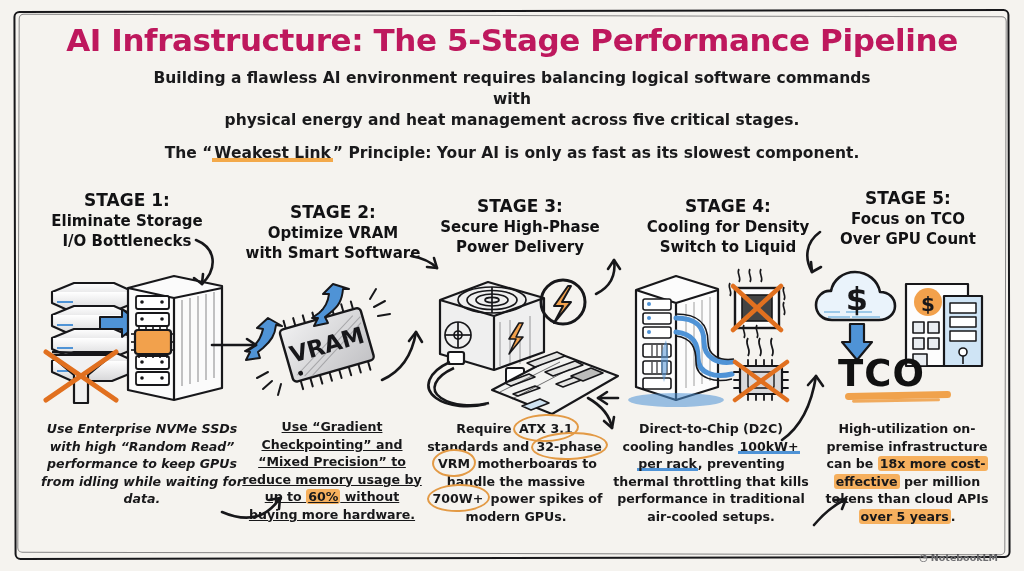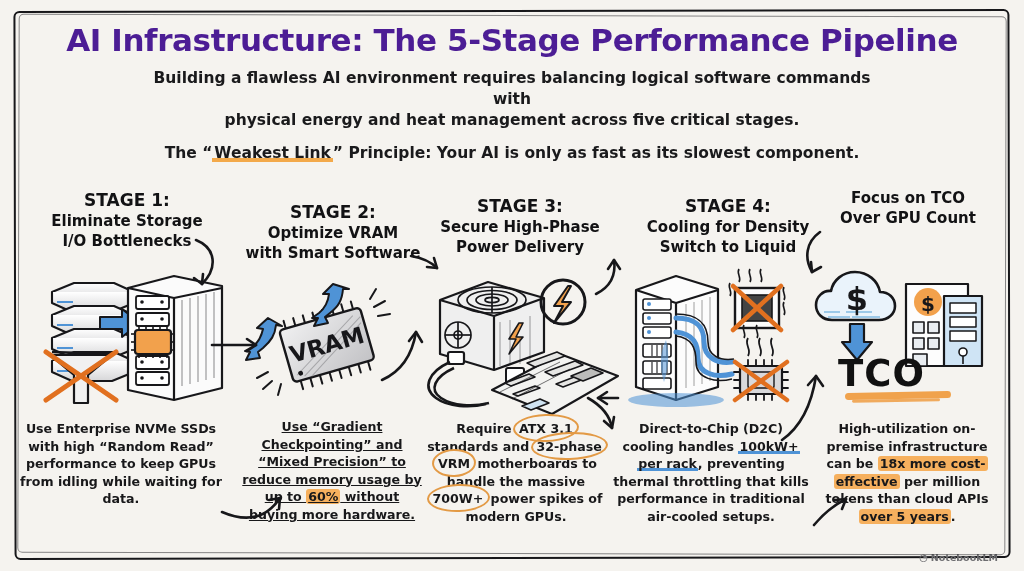--- a/index.html
+++ b/index.html
@@ -19,21 +19,21 @@
     content:"";position:absolute;left:18px;top:15px;right:18px;bottom:17px;
     border:1.2px solid #2a2a2e;border-radius:5px;opacity:.55;
     transform:rotate(0.15deg);
   }
   .layer{position:absolute;left:0;top:0;width:1024px;height:571px;}
   svg.layer{pointer-events:none;}
 
   
   .title{
     position:absolute;left:0;right:0;top:22px;text-align:center;
-    font-size:31px;font-weight:700;letter-spacing:-0.4px;color:#4c1d95;
+    font-size:31px;font-weight:700;letter-spacing:-0.4px;color:#be185d;
   }
   .sub{
     position:absolute;left:145px;width:734px;top:68px;text-align:center;
     font-size:15.5px;line-height:21px;font-weight:600;color:#1a1a1c;
   }
   .principle{
     position:absolute;left:145px;width:734px;top:144px;text-align:center;
     font-size:15.5px;font-weight:600;color:#1a1a1c;
   }
   .hl-underline{
@@ -120,20 +120,21 @@
     <div class="stage-sub">Power Delivery</div>
   </div>
 
   <div class="stage" style="left:630px;top:196px;width:196px;">
     <div class="stage-title">STAGE 4:</div>
     <div class="stage-sub">Cooling for Density</div>
     <div class="stage-sub">Switch to Liquid</div>
   </div>
 
   <div class="stage" style="left:818px;top:188px;width:180px;">
+    <div class="stage-title">STAGE 5:</div>
     <div class="stage-sub">Focus on TCO</div>
     <div class="stage-sub">Over GPU Count</div>
   </div>
 
   <svg class="layer" viewBox="0 0 1024 571">
     <defs>
       <linearGradient id="metal" x1="0" y1="0" x2="0" y2="1">
         <stop offset="0" stop-color="#ffffff"></stop>
           <stop offset="1" stop-color="#d6d6d8"></stop>
       </linearGradient>
@@ -523,21 +524,21 @@
 
       <path d="M618 398 l-20 0"></path>
       <path d="M598 398 l9 -6 m-9 6 l9 6"></path>
     </g>
   </svg>
 
   <div class="tco-word">TCO</div>
   <div class="tco-ul"></div>
   <div class="tco-ul2"></div>
 
-  <div class="caption" style="left:15px;top:420px;width:212px;"><span>Use Enterprise NVMe SSDs with high “Random Read” performance to keep GPUs from idling while waiting for data.</span></div>
+  <div class="caption" style="left:36px;top:420px;width:212px;font-style:italic;"><span>Use Enterprise NVMe SSDs with high “Random Read” performance to keep GPUs from idling while waiting for data.</span></div>
   <div class="caption" style="left:240px;top:418px;width:184px;text-decoration:underline;"><span>Use “Gradient Checkpointing” and “Mixed Precision” to reduce memory usage by up to </span><span class="mark-orange">60%</span><span> without buying more hardware.</span></div>
   <div class="caption" style="left:420px;top:420px;width:192px;"><span>Require </span><span class="circled">ATX 3.1</span><span> standards and </span><span class="circled">32-phase</span><span> </span><span class="circled">VRM</span><span> motherboards to handle the massive </span><span class="circled">700W+</span><span> power spikes of modern GPUs.</span></div>
   <div class="caption" style="left:612px;top:420px;width:198px;"><span>Direct-to-Chip (D2C) cooling handles </span><span class="mark-blue">100kW+ per rack</span><span>, preventing thermal throttling that kills performance in traditional air-cooled setups.</span></div>
   <div class="caption" style="left:812px;top:420px;width:190px;"><span>High-utilization on-premise infrastructure can be </span><span class="mark-orange">18x more cost-effective</span><span> per million tokens than cloud APIs </span><span class="mark-orange">over 5 years</span><span>.</span></div>
 
   <div class="watermark">
     <span class="wm-glyph">◔</span>
     <span>NotebookLM</span>
   </div>
 

